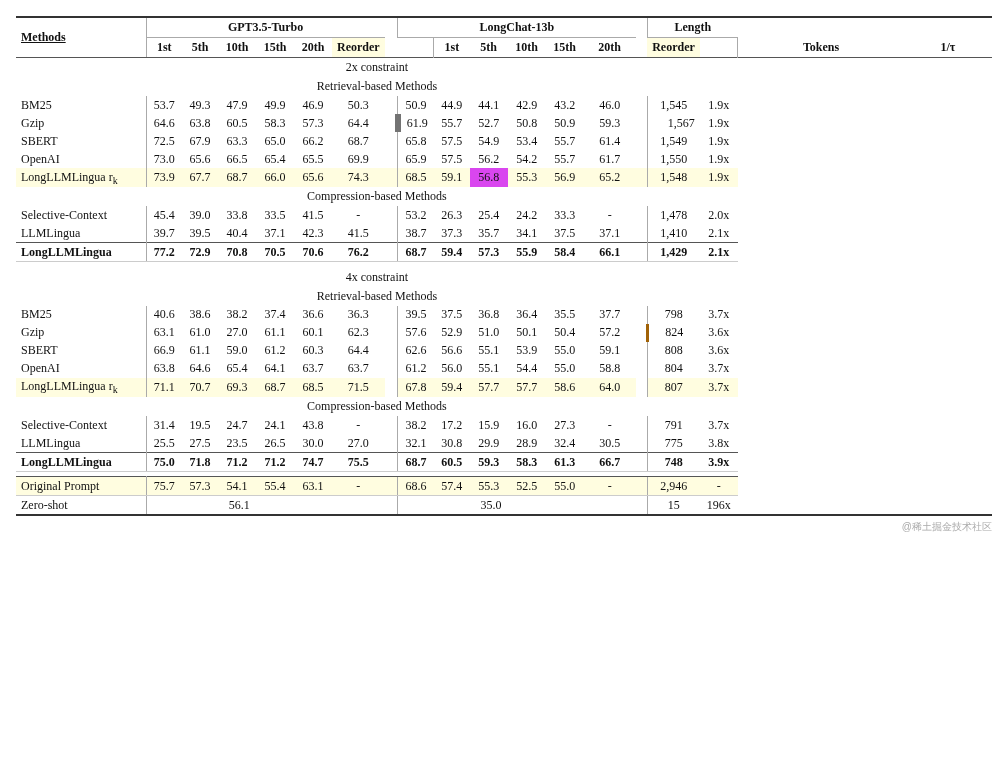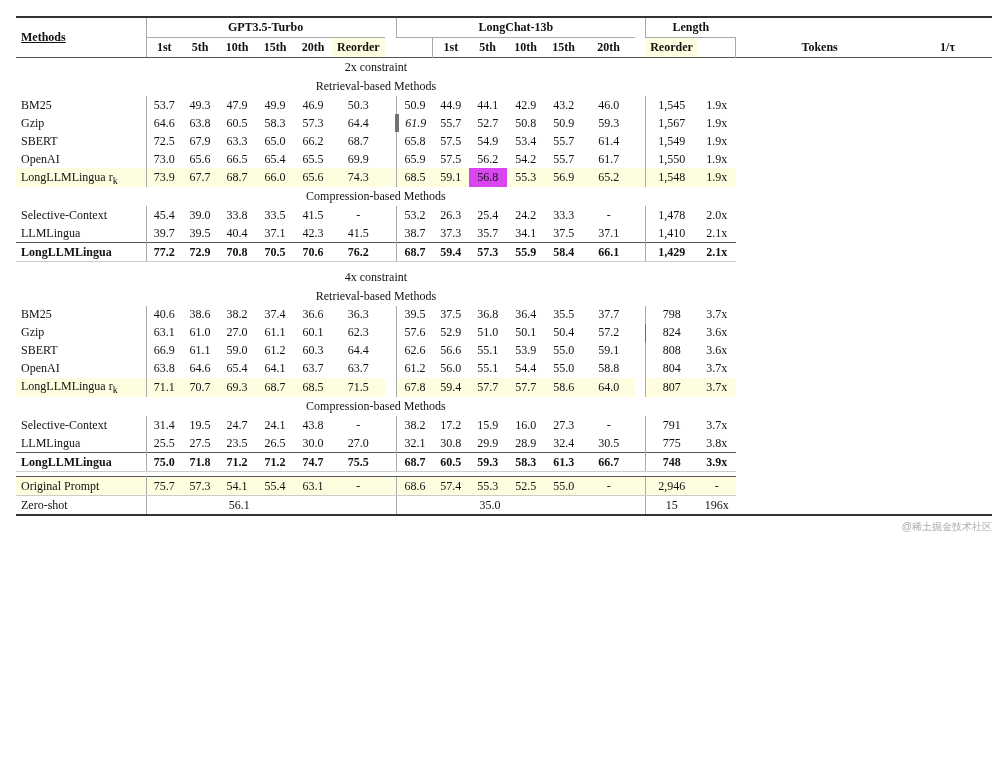--- a/index.html
+++ b/index.html
@@ -149,28 +149,28 @@
 
     <tr class="data-row">
       <td class="methods-cell left-align">Gzip</td>
       <td style="border-left:1px solid #aaa;">64.6</td>
         <td>63.8</td>
         <td>60.5</td>
         <td>58.3</td>
         <td>57.3</td>
         <td>64.4</td>
       <td></td>
-      <td style="border-left:4px solid #737373;font-style:italic;">61.9</td>
+      <td style="border-left:6px solid #737373;">61.9</td>
         <td>55.7</td>
         <td>52.7</td>
         <td>50.8</td>
         <td>50.9</td>
         <td>59.3</td>
       <td></td>
-      <td style="border-left:1px solid #aaa;">1,567</td>
+      <td style="border-left:1px solid #aaa;text-align:right;">1,567</td>
         <td>1.9x</td>
     </tr>
 
     <tr class="data-row">
       <td class="methods-cell left-align">SBERT</td>
       <td style="border-left:1px solid #aaa;">72.5</td>
         <td>67.9</td>
         <td>63.3</td>
         <td>65.0</td>
         <td>66.2</td>
@@ -332,21 +332,21 @@
         <td>60.1</td>
         <td>62.3</td>
       <td></td>
       <td style="border-left:1px solid #aaa;">57.6</td>
         <td>52.9</td>
         <td>51.0</td>
         <td>50.1</td>
         <td>50.4</td>
         <td>57.2</td>
       <td></td>
-      <td style="border-left:1px solid #a16207;">824</td>
+      <td style="border-left:3px solid #a16207;">824</td>
         <td>3.6x</td>
     </tr>
 
     <tr class="data-row">
       <td class="methods-cell left-align">SBERT</td>
       <td style="border-left:1px solid #aaa;">66.9</td>
         <td>61.1</td>
         <td>59.0</td>
         <td>61.2</td>
         <td>60.3</td>

